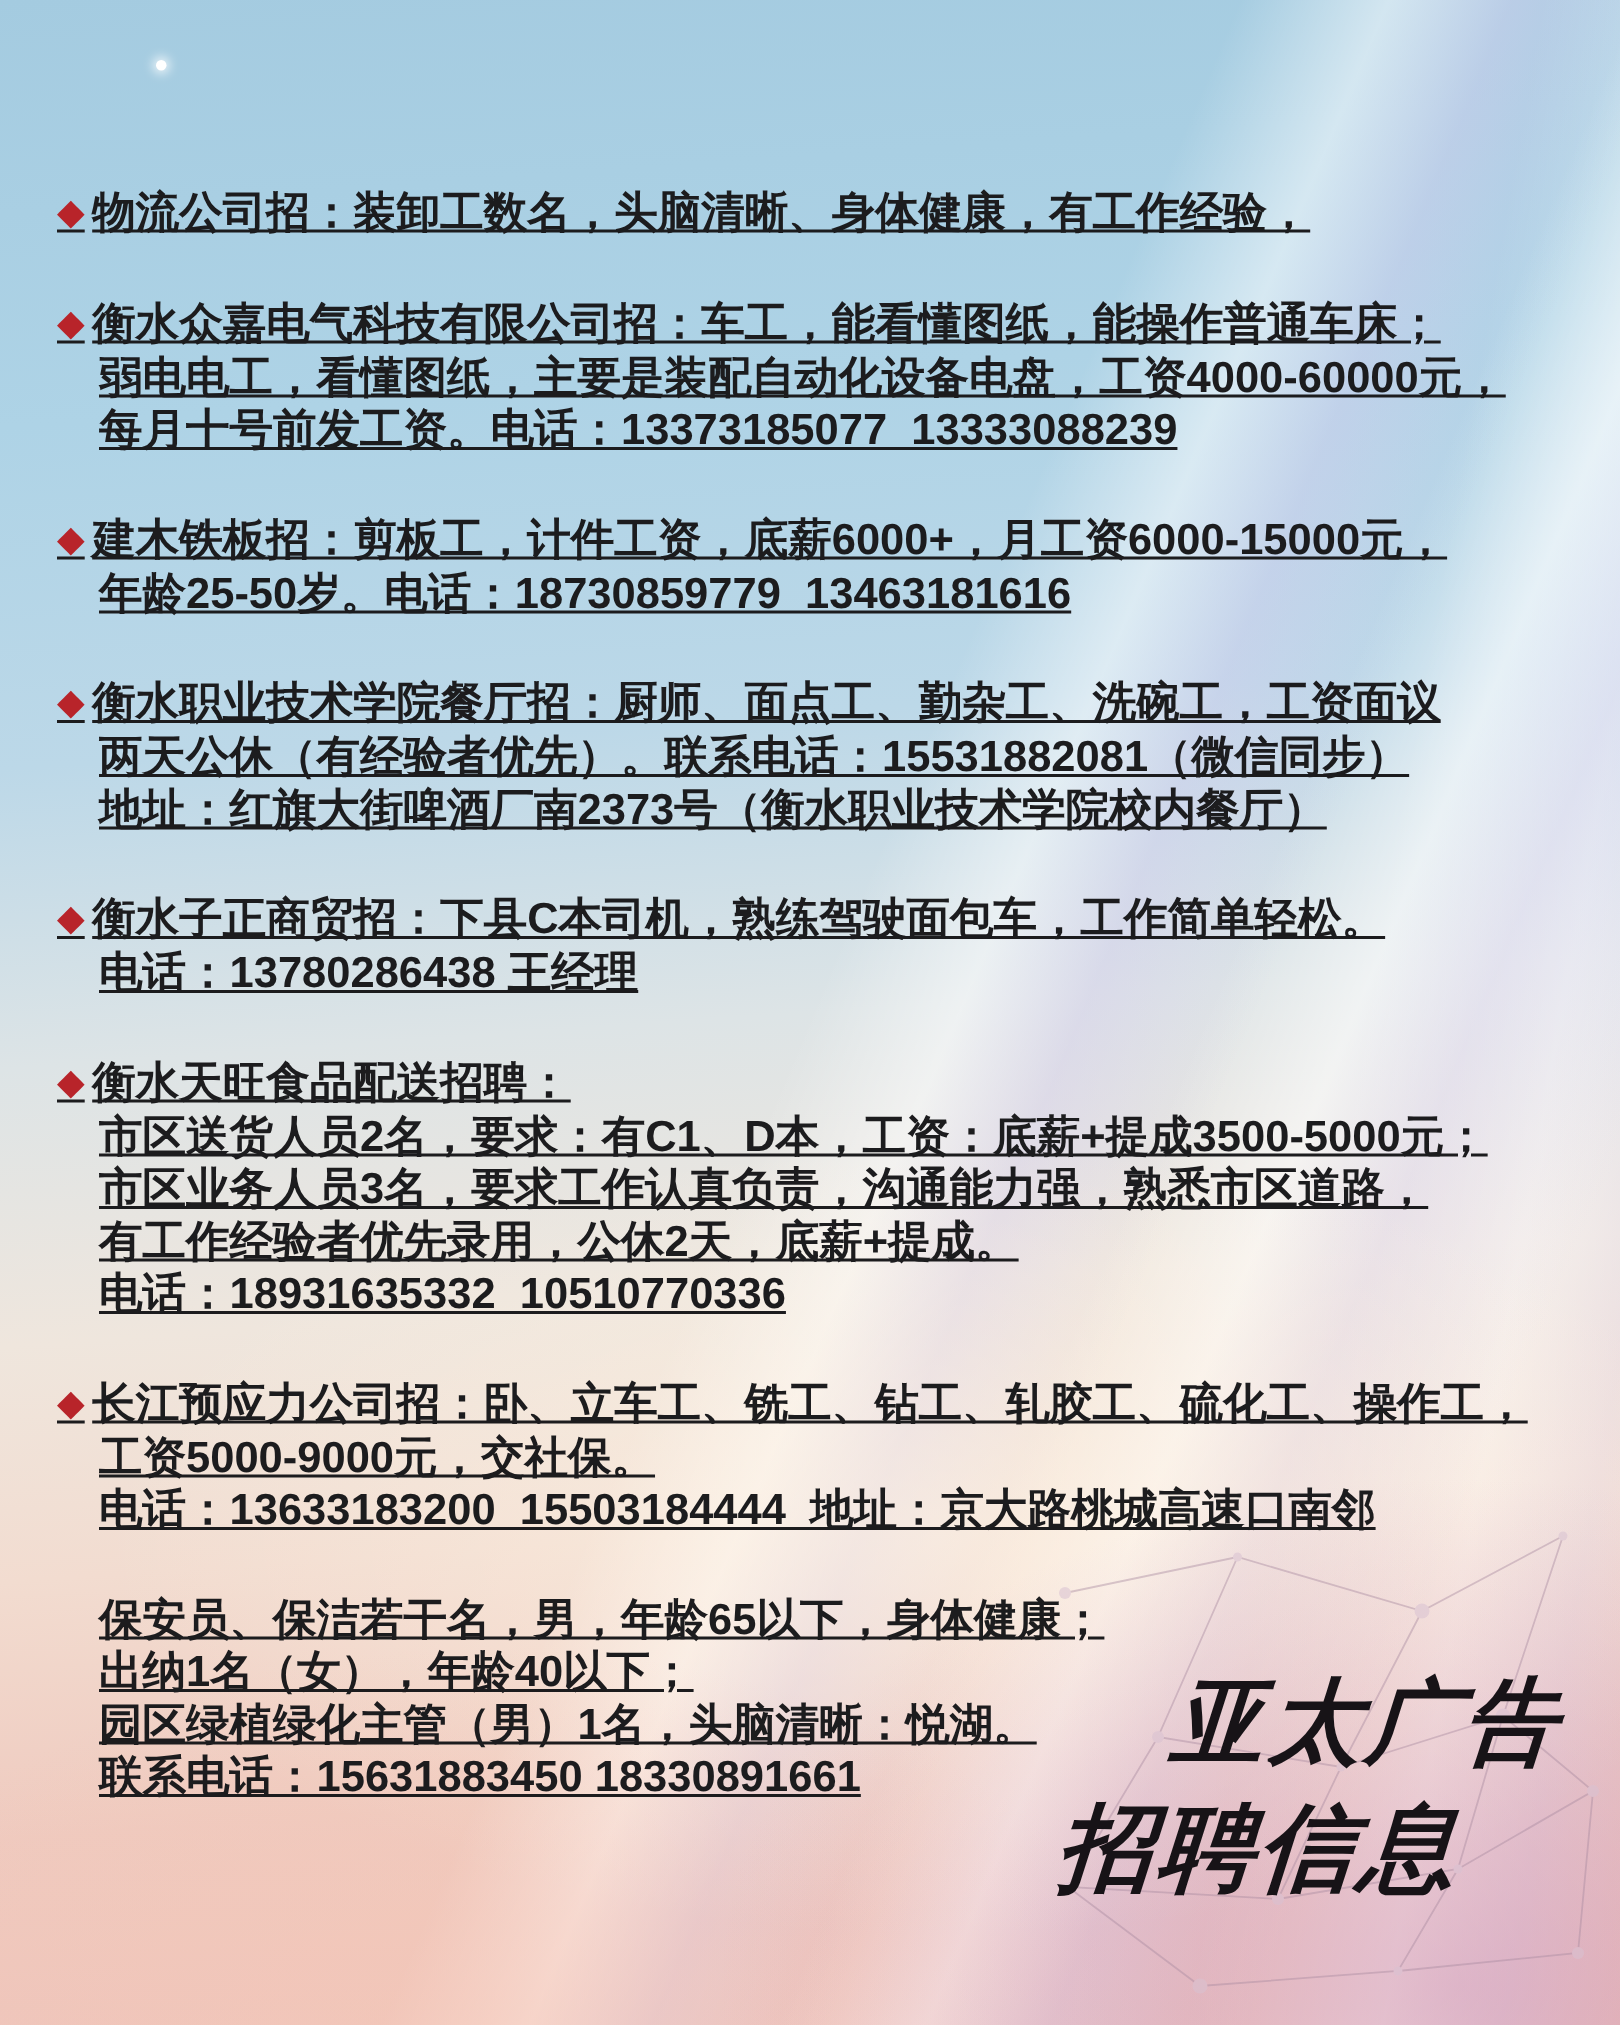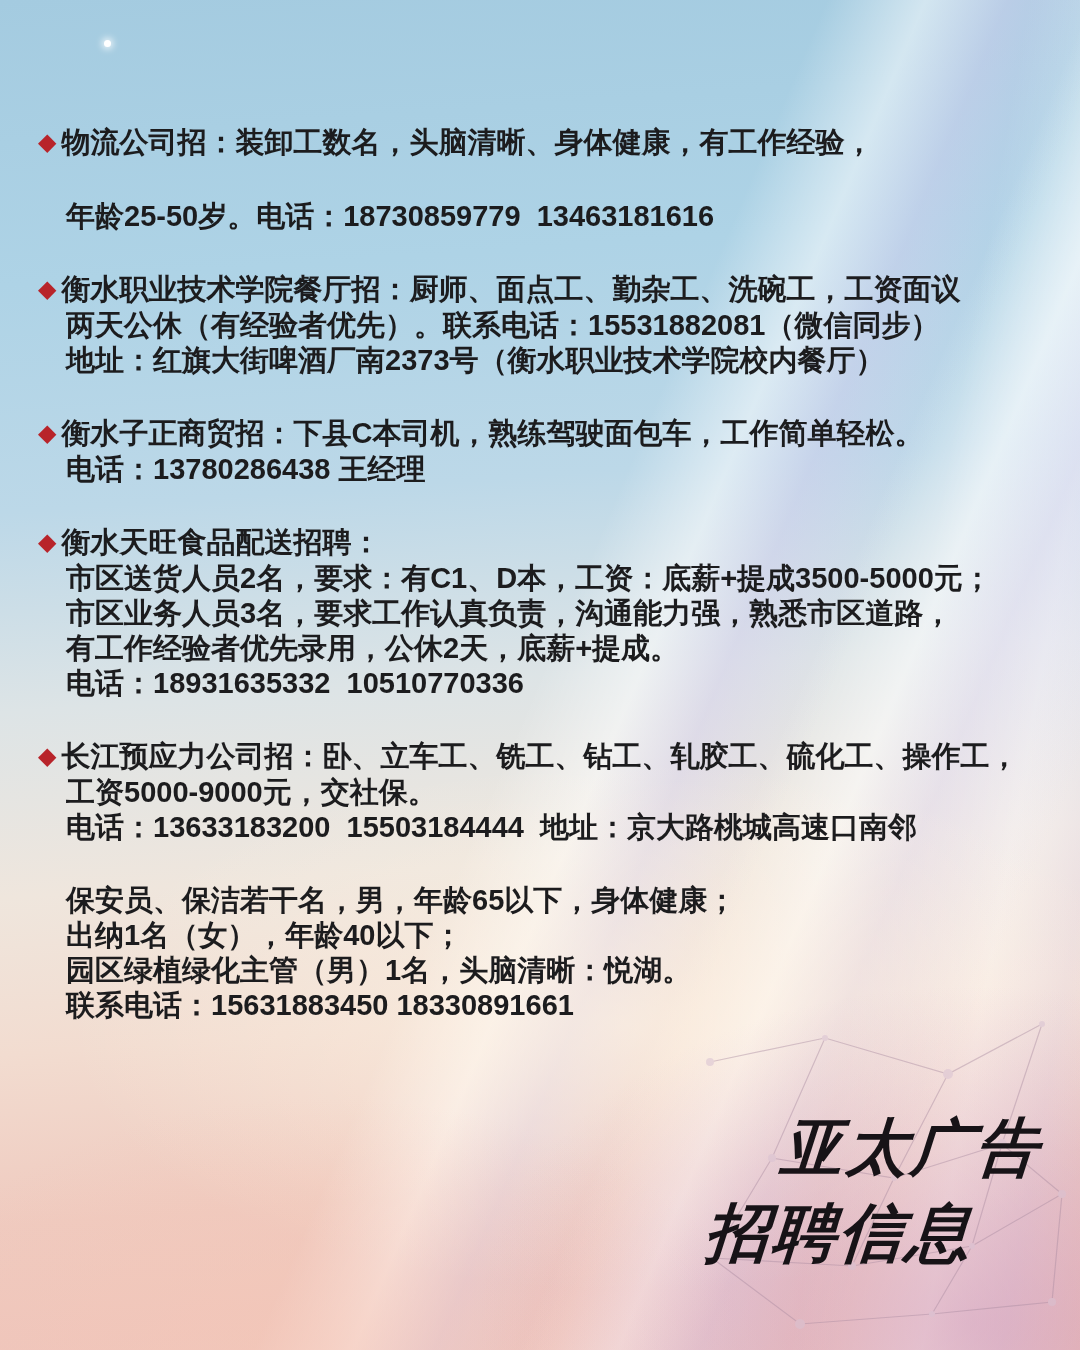--- a/index.html
+++ b/index.html
@@ -19,21 +19,21 @@
       linear-gradient(176deg,#a4cbe0 0%,#aed3e6 20%,#bcd8e8 36%,#dde4e6 50%,#efe6dd 63%,#f2dcd0 74%,#efcabf 86%,#eec3ba 100%);
   }
   .white-dot{
     position:absolute;left:104px;top:40px;width:7px;height:7px;border-radius:50%;
     background:#ffffff;box-shadow:0 0 7px 2px rgba(255,255,255,0.85);
   }
   .content{position:absolute;left:0;top:125px;width:1080px;}
   .listing{margin:0 0 38px 0;}
   .line{
     white-space:pre;font-size:29px;line-height:35px;font-weight:700;
-    color:#1c1c1e;padding-left:66px;
+    color:#1c1c1e;padding-left:66px;text-decoration:underline;
   }
   .line.first{padding-left:38px;}
   .bullet{
     color:#b8242a;font-size:24px;margin-right:5px;
     position:relative;top:-2px;font-weight:700;
   }
   .brand{
     position:absolute;top:1112px;right:42px;text-align:right;
     font-family:"DejaVu Serif","Liberation Serif",serif;
     font-weight:700;font-style:italic;color:#171317;
@@ -48,22 +48,28 @@
 
 <div class="poster">
   <div class="white-dot"></div>
 
   <div class="content">
 
     <div class="listing">
       <div class="line first"><span class="bullet">◆</span><span>物流公司招：装卸工数名，头脑清晰、身体健康，有工作经验，</span></div>
     </div>
 
+    <div class="listing">
+      <div class="line first"><span class="bullet">◆</span><span>衡水众嘉电气科技有限公司招：车工，能看懂图纸，能操作普通车床；</span></div>
+      <div class="line">弱电电工，看懂图纸，主要是装配自动化设备电盘，工资4000-60000元，</div>
+      <div class="line">每月十号前发工资。电话：13373185077  13333088239</div>
+    </div>
 
     <div class="listing">
+      <div class="line first"><span class="bullet">◆</span><span>建木铁板招：剪板工，计件工资，底薪6000+，月工资6000-15000元，</span></div>
       <div class="line">年龄25-50岁。电话：18730859779  13463181616</div>
     </div>
 
     <div class="listing">
       <div class="line first"><span class="bullet">◆</span><span>衡水职业技术学院餐厅招：厨师、面点工、勤杂工、洗碗工，工资面议</span></div>
       <div class="line">两天公休（有经验者优先）。联系电话：15531882081（微信同步）</div>
       <div class="line">地址：红旗大街啤酒厂南2373号（衡水职业技术学院校内餐厅）</div>
     </div>
 
     <div class="listing">

